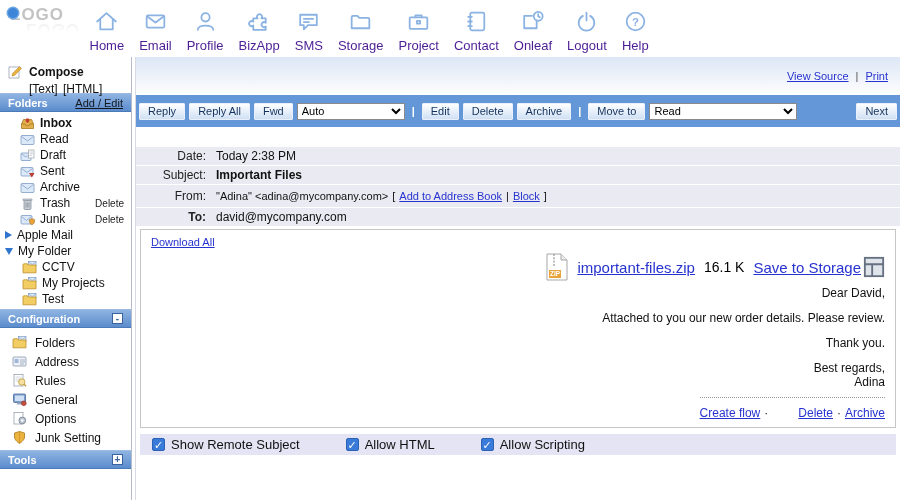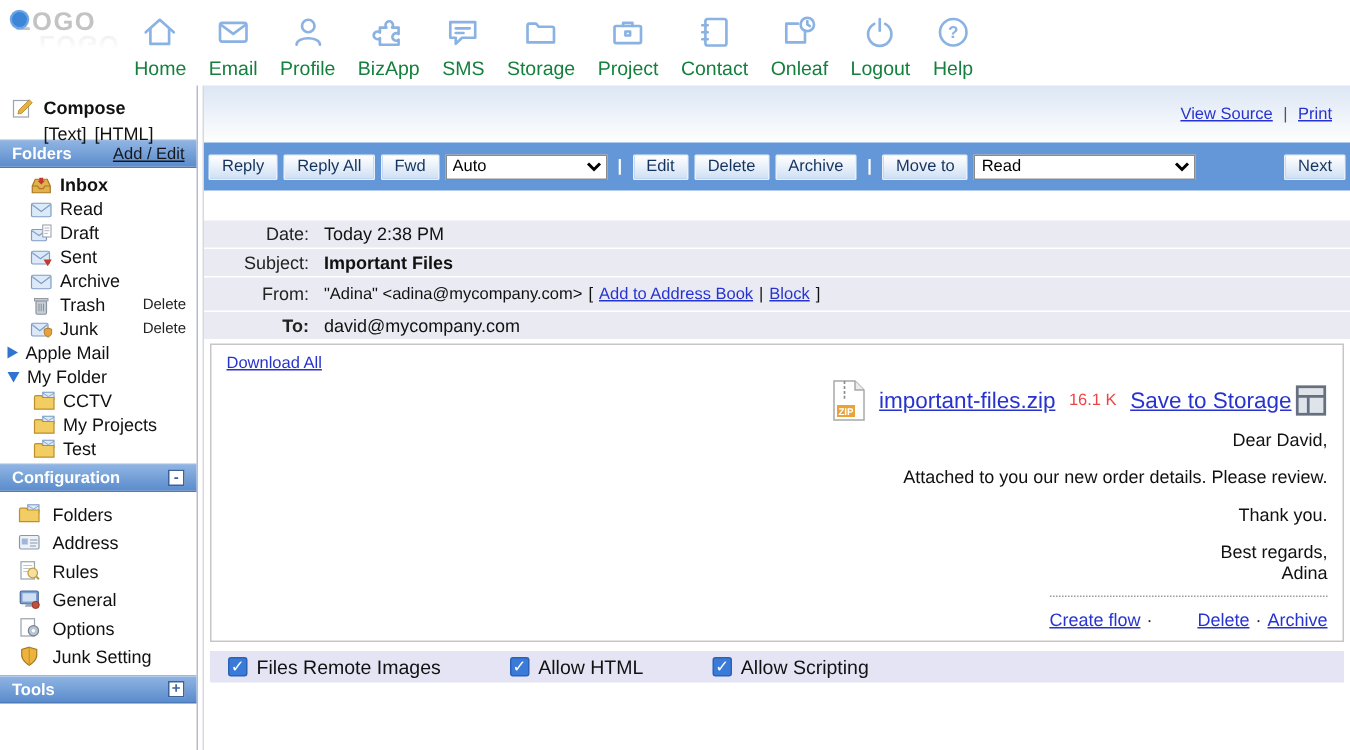--- a/index.html
+++ b/index.html
@@ -14,21 +14,21 @@
   
   .topnav { height:57px; display:flex; align-items:flex-start; }
   .logo { width:78px; padding:5px 0 0 10px; position:relative; }
   .logo-txt { font-size:17px; font-weight:bold; color:#c3c3c3; letter-spacing:1px; }
   .logo-reflect { position:absolute; left:26px; top:19px; transform:scaleY(-1); opacity:.35; font-size:17px; font-weight:bold; color:#c3c3c3; letter-spacing:1px;
     -webkit-mask-image:linear-gradient(0deg,#000,transparent 70%); mask-image:linear-gradient(0deg,#000,transparent 70%); }
   .logo-dot { position:absolute; left:8px; top:8px; width:10px; height:10px; border-radius:50%; background:#3d85d8; box-shadow:0 0 0 1.5px #6ea6e4; }
   .nav-items { display:flex; padding-top:8px; margin-left:4px; }
   .nav-item { display:flex; flex-direction:column; align-items:center; padding:0 7.5px; cursor:pointer; }
   .nav-item svg { width:27px; height:27px; margin-bottom:3px; }
-  .nav-label { font-size:13px; color:#15803d; }
+  .nav-label { font-size:13px; color:#4c1d95; }
 
   
   .layout { display:flex; height:443px; }
   .sidebar { width:132px; flex-shrink:0; border-right:1px solid #b6bccc; font-size:12px; }
   .main { flex:1; border-left:1px solid #d9d9e2; margin-left:3px; display:flex; flex-direction:column; }
 
   
   .compose-block { padding:7px 8px 6px; height:36px; }
   .compose-row { display:flex; align-items:center; gap:6px; font-weight:bold; cursor:pointer; }
   .mode-row { padding-left:21px; margin-top:3px; }
@@ -71,21 +71,21 @@
   .hrow-from { min-height:22px; }
   .hval-from { font-size:11px; display:flex; align-items:center; gap:4px; }
   .hval-from .link { font-size:11px; }
 
   .message-box { margin:2px 4px 0; border:1px solid #c6c6c6; background:#fff; height:199px; padding:6px 10px 7px;
     font-size:12px; display:flex; flex-direction:column;align-items:flex-end; }
   .download-all { font-size:11px; align-self:flex-start; }
   .attach-row { display:flex; align-items:center; gap:9px; margin:5px 0 3px; }
   .attach-row svg { width:22px; height:28px; }
   .attach-name { font-size:15px; }
-  .attach-size { font-size:11px; color:#ef4444; }
+  .attach-size { font-size:14px; color:#000000; }
   .save-link { font-size:15px; display:inline-flex; align-items:center; gap:2px; }
   .body-para { margin-top:11px; line-height:14px; }
   .body-para.first { margin-top:2px; }
   .msg-footer { margin-top:auto; border-top:1px dotted #999; padding-top:8px; display:flex; align-items:center; font-size:12px; }
   .dot { color:#222; padding:0 4px; }
   .gap { width:26px; }
 
   .options-bar { margin:6px 4px 0; background:#e4e4f4; display:flex; align-items:center; padding:3px 12px; height:21px; gap:46px; font-size:13px; }
   .opt { display:flex; align-items:center; gap:6px; }
   .cb { width:13px; height:13px; background:#3a7bd9; border:1px solid #2b62b5; border-radius:2px; color:#fff;
@@ -442,21 +442,21 @@
         <span class="gap"></span>
         <a class="link">Delete</a>
         <span class="dot">·</span>
         <a class="link">Archive</a>
       </div>
     </div>
 
     <div class="options-bar">
       <span class="opt">
         <span class="cb"></span>
-        <span>Files Remote Images</span>
+        <span>Show Remote Subject</span>
       </span>
       <span class="opt">
         <span class="cb"></span>
         <span>Allow HTML</span>
       </span>
       <span class="opt">
         <span class="cb"></span>
         <span>Allow Scripting</span>
       </span>
     </div>

